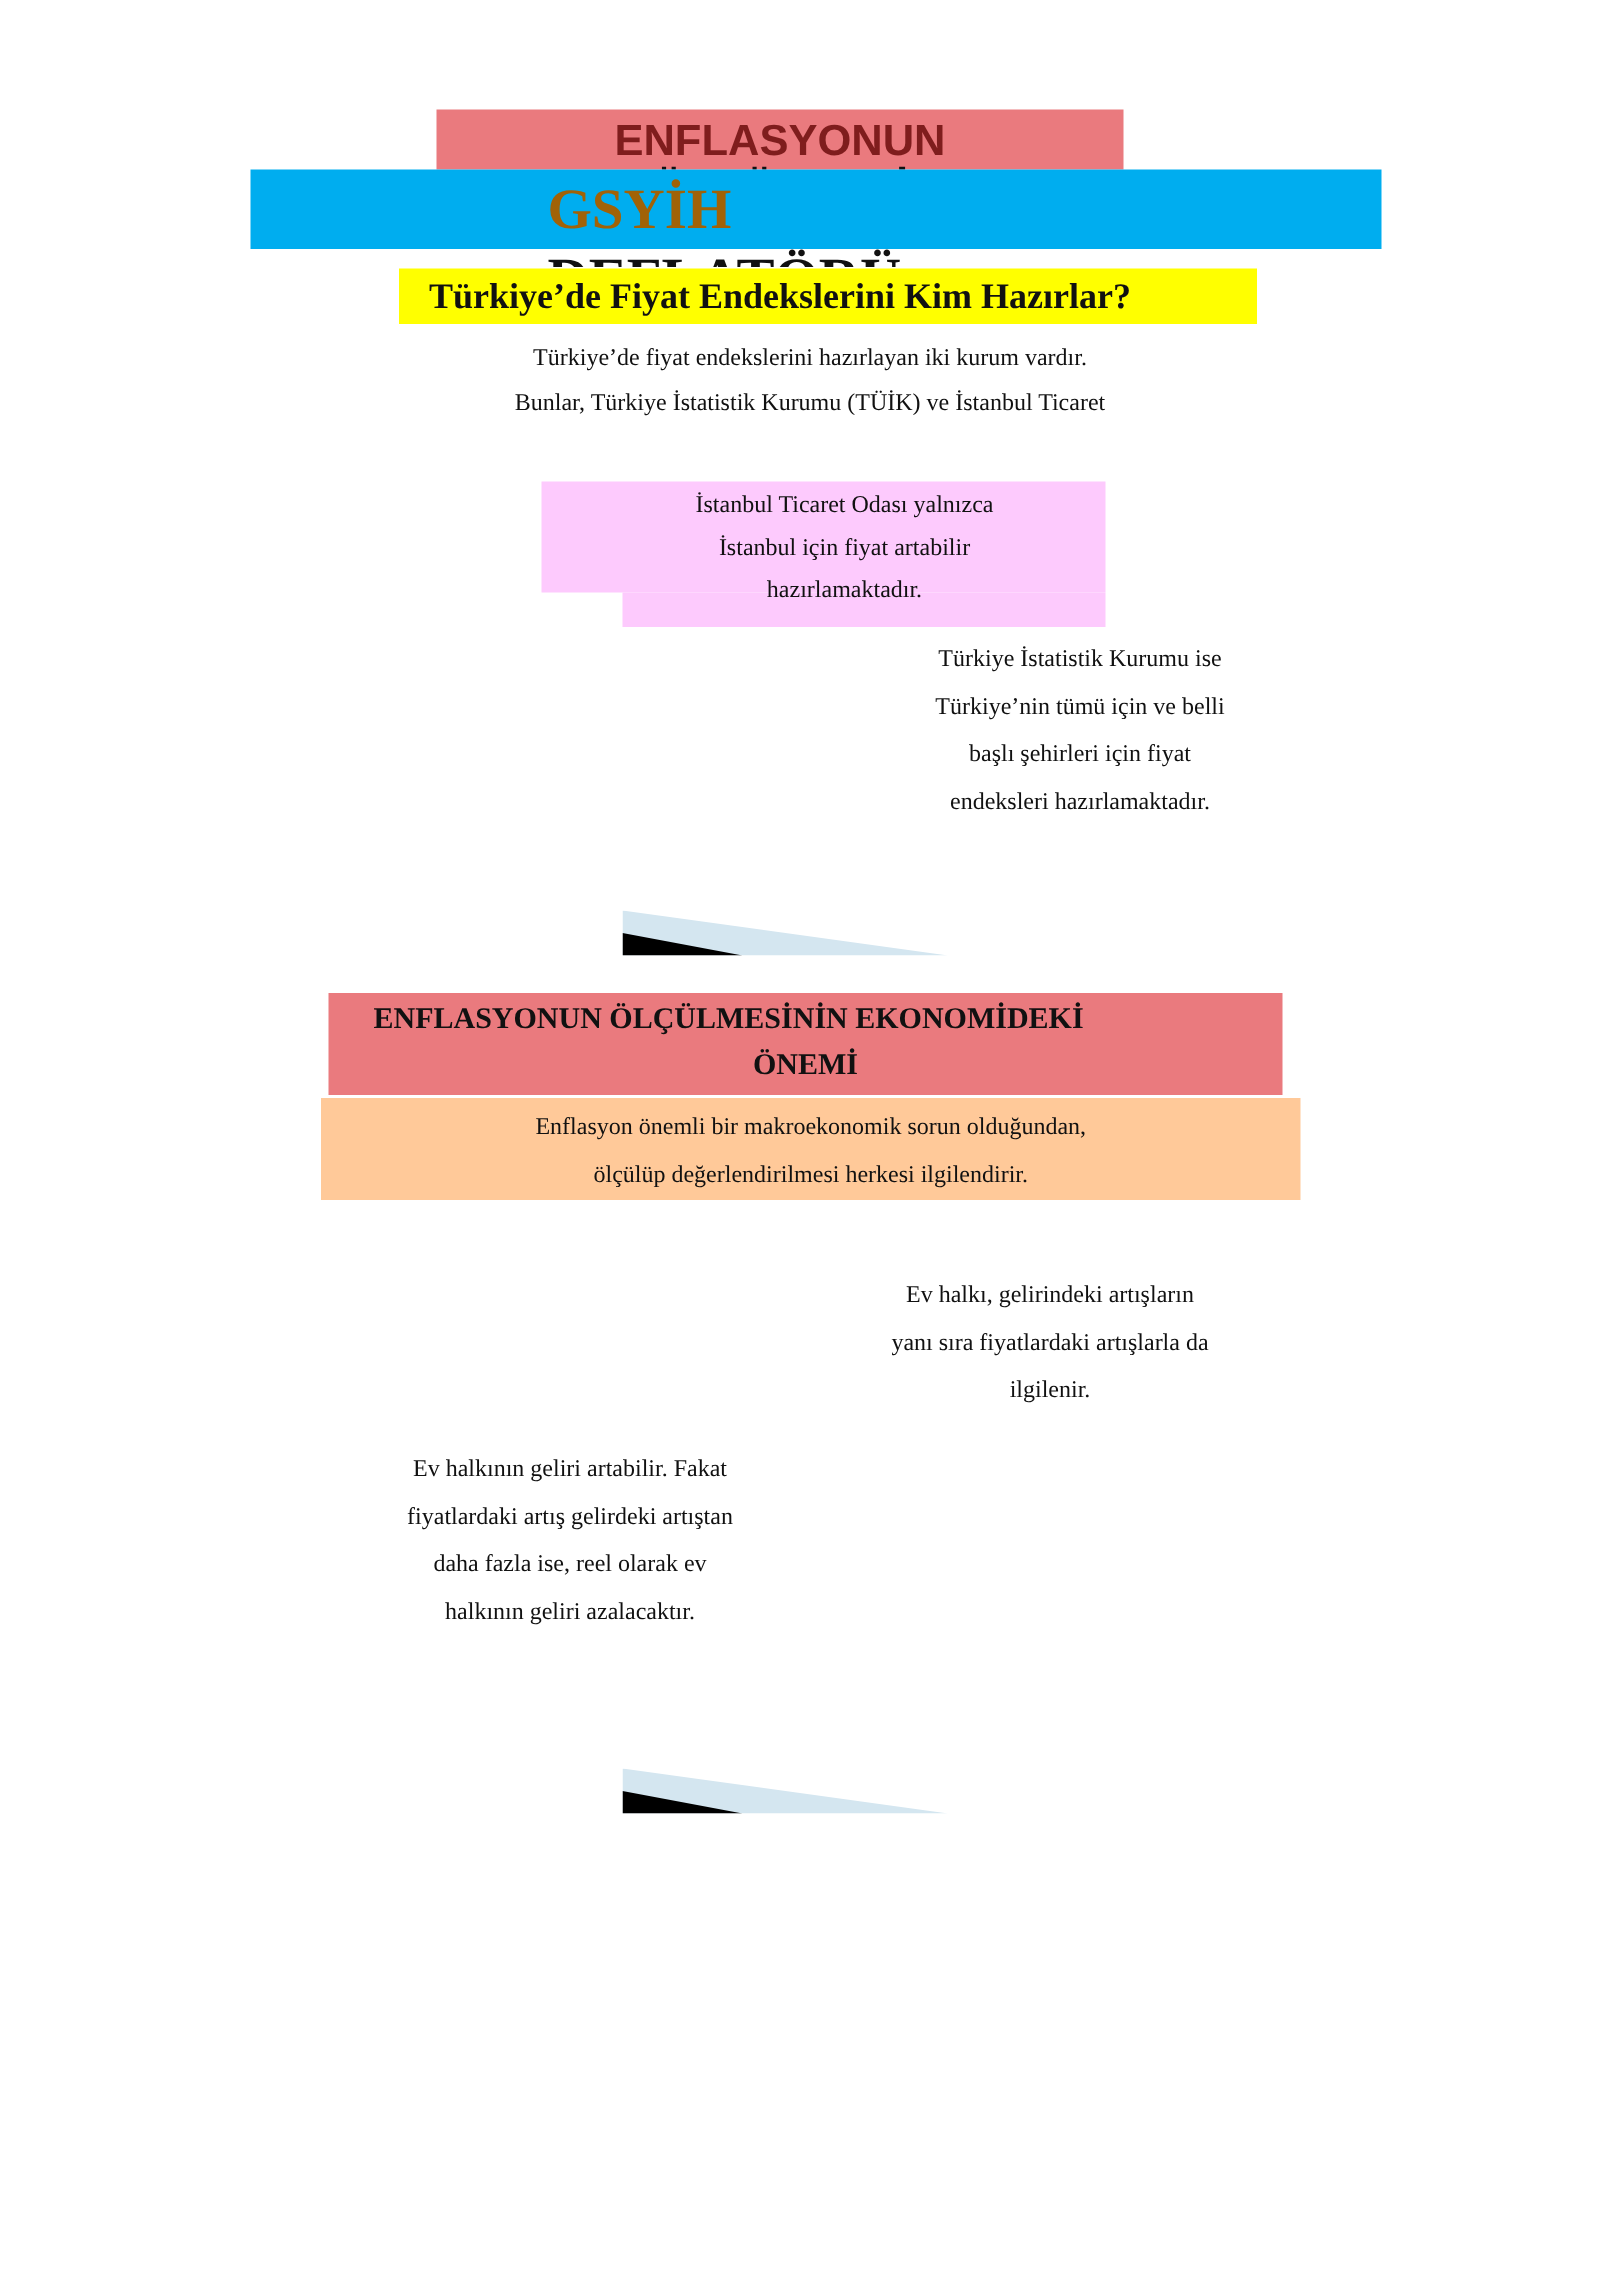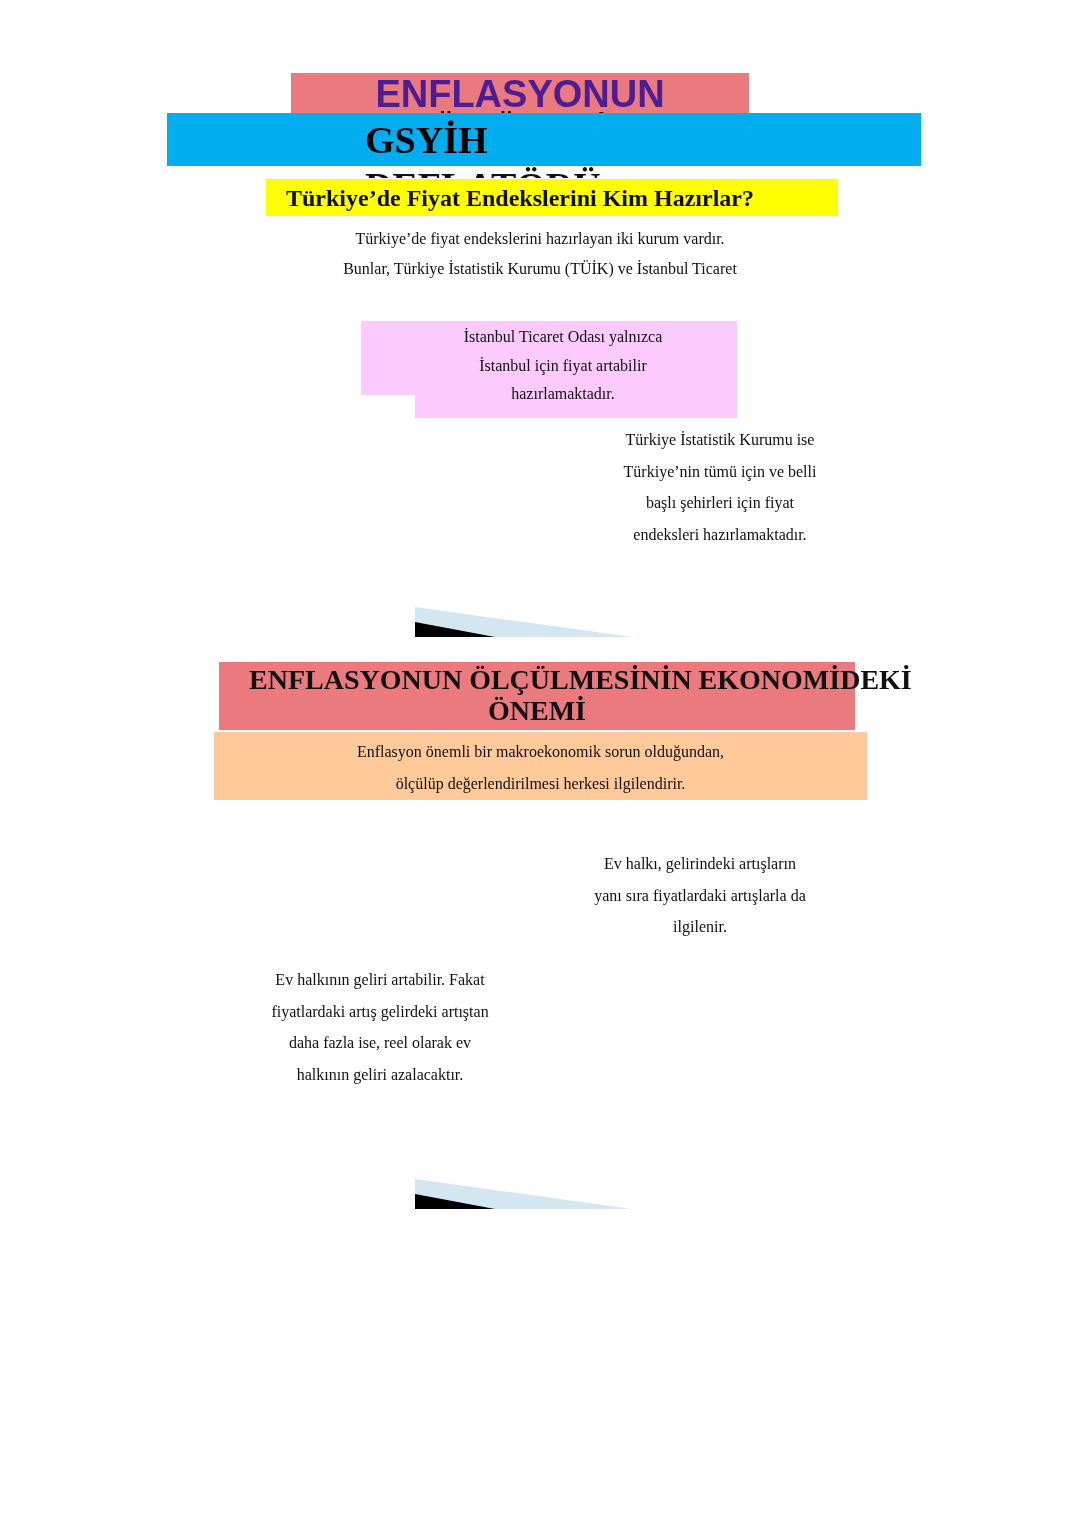--- a/index.html
+++ b/index.html
@@ -20,45 +20,45 @@
     
     .banner-pink {
       left: 291px; top: 73px; width: 458px; height: 40px;
       background: #ea7a7e;
       overflow: hidden;
       text-align: center;
     }
     .banner-pink .t1 {
       font-family: "Liberation Sans", sans-serif;
       font-weight: bold;
-      font-size: 38px;
+      font-size: 29px;
       line-height: 36px;
       padding-top: 3px;
       letter-spacing: 0px;
       display: block;
-      color: #4c1d95;
+      color: #7f1d1d;
     }
     .banner-pink .t2 {
       font-family: "Liberation Sans", sans-serif;
       font-weight: bold;
       font-size: 29px;
       line-height: 30px;
       display: block;
       color: #111;
     }
     .banner-blue {
       left: 167px; top: 113px; width: 754px; height: 53px;
       background: #00adef;
     }
     .blue-title {
       left: 365px; top: 116px;
       font-weight: bold;
       font-size: 38px;
       line-height: 48px;
-      color: #000000;
+      color: #a16207;
       white-space: nowrap;
     }
     .blue-overflow {
       left: 365px; top: 158px;
       font-weight: bold;
       font-size: 38px;
       line-height: 48px;
       color: #111;
       white-space: nowrap;
       height: 20px;
@@ -120,21 +120,21 @@
     .wedge1 { top: 607px; }
     .wedge2 { top: 1179px; }
 
     .banner-red {
       left: 219px; top: 662px; width: 636px; height: 68px;
       background: #ea7a7e;
     }
     .red-text {
       left: 219px; top: 664px; width: 636px;
       font-weight: bold;
-      font-size: 28px;
+      font-size: 20px;
       line-height: 31px;
       text-align: center;
       white-space: nowrap;
     }
     .red-text span { display: block; }
     .red-text .l1 { padding-left: 30px; text-align: left; }
 
     .banner-orange {
       left: 214px; top: 732px; width: 653px; height: 68px;
       background: #ffc999;

